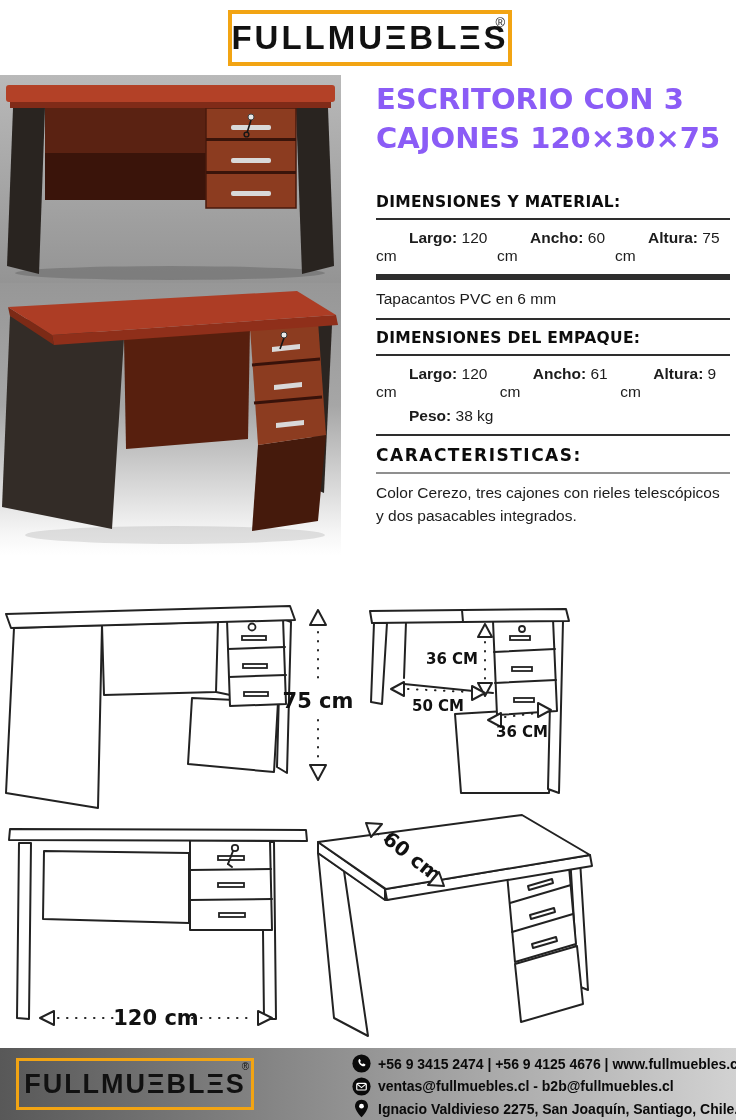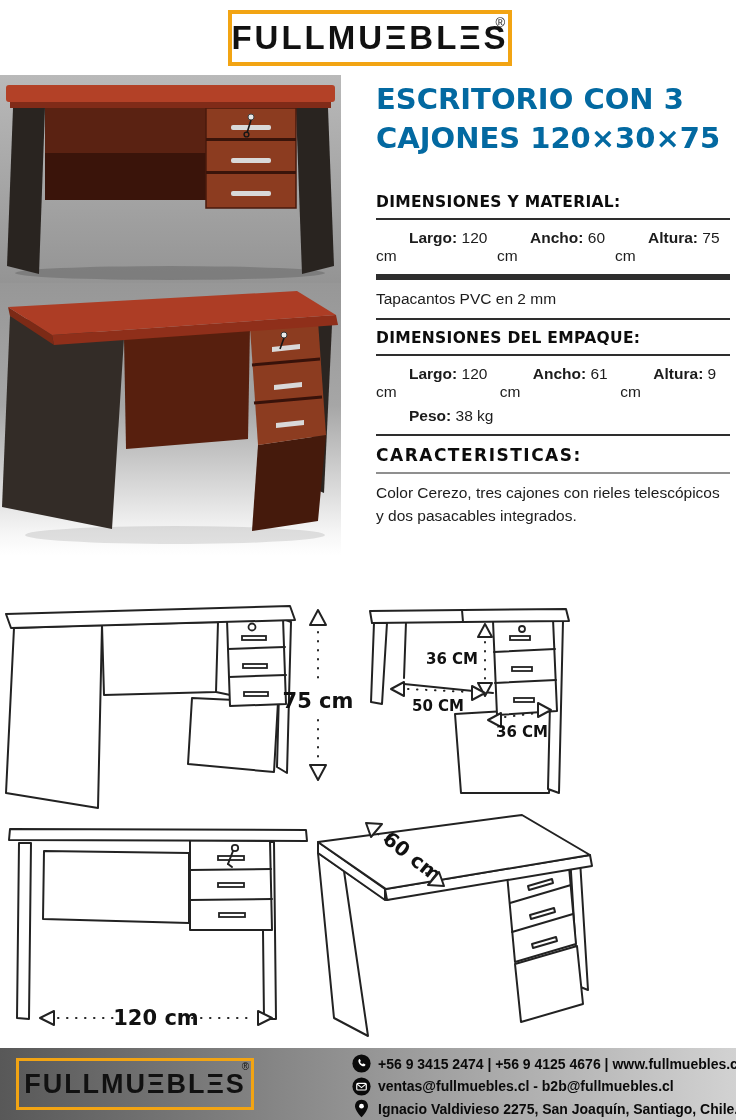--- a/index.html
+++ b/index.html
@@ -13,21 +13,21 @@
   .logo-reg{position:absolute;top:1px;right:3px;font-size:13px;color:#111;}
 
   
   .photos{position:absolute;left:0;top:75px;width:341px;height:480px;}
   .photo1{position:relative;width:341px;height:208px;background:linear-gradient(180deg,#b9b9b9,#949494);}
   .photo2{position:relative;width:341px;height:272px;background:linear-gradient(180deg,#979797 0%,#a6a6a6 45%,#f6f6f6 92%,#ffffff 100%);}
 
   
   .specs{position:absolute;left:376px;top:80px;width:354px;}
   .title{font-family:"DejaVu Sans",sans-serif;font-weight:bold;font-size:29px;line-height:39px;
-         color:#0369a1;letter-spacing:0;}
+         color:#8b5cf6;letter-spacing:0;}
   .sec-h{font-family:"DejaVu Sans",sans-serif;font-weight:bold;font-size:15.5px;color:#0d0d0d;
          letter-spacing:.3px;padding:9px 0 7px 0;}
   .sec-h.car{font-size:17px;letter-spacing:1.5px;}
   .rule{border-top:2px solid #2e2e2e;}
   .rule.gray{border-top:2.5px solid #8f8f8f;}
   .dim-row{display:flex;justify-content:space-between;font-size:15.5px;padding:9px 0;}
   .dim-row b{font-weight:bold;margin-left:33px;}
   .spec-p{font-size:15.5px;line-height:1.45;padding:8px 0;}
   .mt{margin-top:26px;}
 
@@ -118,21 +118,21 @@
 
     <div class="dim-row">
       <span><b>Largo:</b> <span>120 cm</span></span>
       <span><b>Ancho:</b> <span>60 cm</span></span>
       <span><b>Altura:</b> <span>75 cm</span></span>
     </div>
     <div class="rule"></div>
 
     <div class="rule"></div>
     <div class="rule"></div>
-    <div class="spec-p">Tapacantos PVC en 2 mm</div>
+    <div class="spec-p">Tapacantos PVC en 6 mm</div>
     <div class="rule"></div>
 
     <div class="sec-h">DIMENSIONES DEL EMPAQUE:</div>
     <div class="rule"></div>
 
     <div class="dim-row" style="padding-bottom:4px;">
       <span><b>Largo:</b> <span>120 cm</span></span>
       <span><b>Ancho:</b> <span>61 cm</span></span>
       <span><b>Altura:</b> <span>9 cm</span></span>
     </div>

